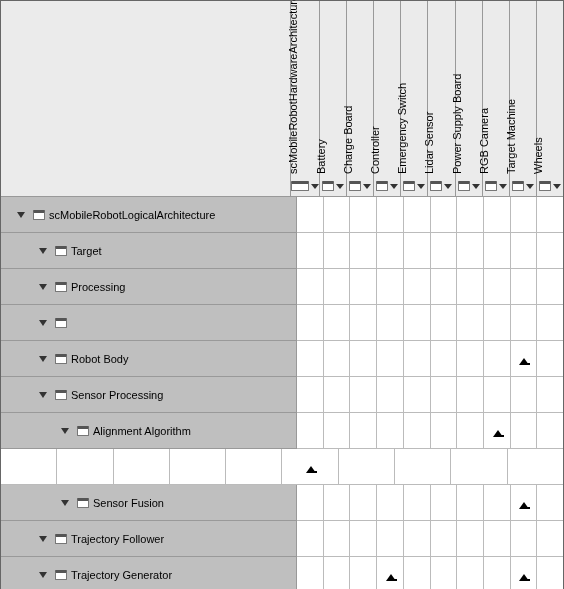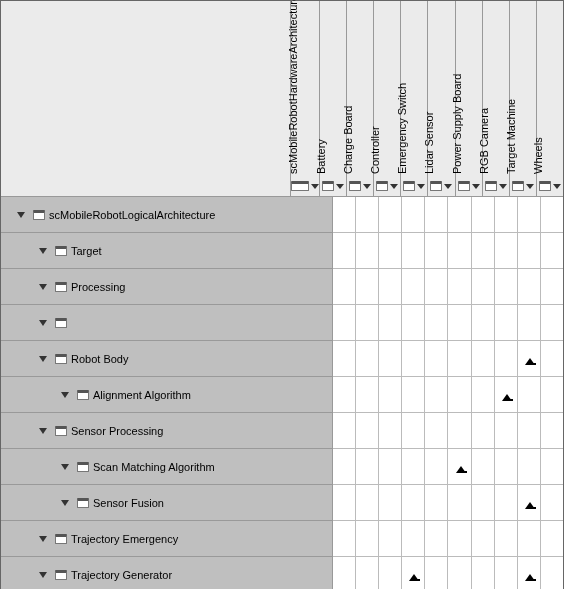--- a/index.html
+++ b/index.html
@@ -86,21 +86,21 @@
   .body-area {
     flex: 1;
     display: flex;
     flex-direction: column;
   }
   .row {
     display: flex;
     height: 36px;
   }
   .row-header {
-    width: 332px;
+    width: 296px;
     border-right: 1px solid #999;
     border-bottom: 1px solid #999;
     background: #bfbfbf;
     display: flex;
     align-items: center;
     gap: 4px;
     padding-right: 4px;
   }
   .indent { display:inline-block; }
   .tri {
@@ -345,20 +345,40 @@
           <div class="cell"></div>
           <div class="cell"></div>
           <div class="cell">
             <span class="alloc-icon"></span>
           </div>
           <div class="cell"></div>
         </div>
       </div>
       <div class="row">
         <div class="row-header">
+          <span class="indent" style="width: 30px;"></span>
+          <span class="tri"></span>
+          <span class="model-box"></span>
+          <span class="row-label">Sensor Processing</span>
+        </div>
+        <div class="cells">
+          <div class="cell"></div>
+          <div class="cell"></div>
+          <div class="cell"></div>
+          <div class="cell"></div>
+          <div class="cell"></div>
+          <div class="cell"></div>
+          <div class="cell"></div>
+          <div class="cell"></div>
+          <div class="cell"></div>
+          <div class="cell"></div>
+        </div>
+      </div>
+      <div class="row">
+        <div class="row-header">
           <span class="indent" style="width: 52px;"></span>
           <span class="tri"></span>
           <span class="model-box"></span>
           <span class="row-label">Alignment Algorithm</span>
         </div>
         <div class="cells">
           <div class="cell"></div>
           <div class="cell"></div>
           <div class="cell"></div>
           <div class="cell"></div>
@@ -366,66 +386,40 @@
           <div class="cell"></div>
           <div class="cell"></div>
           <div class="cell">
             <span class="alloc-icon"></span>
           </div>
           <div class="cell"></div>
           <div class="cell"></div>
         </div>
       </div>
       <div class="row">
-        <div class="row-header">
-          <span class="indent" style="width: 30px;"></span>
-          <span class="tri"></span>
-          <span class="model-box"></span>
-          <span class="row-label">Sensor Processing</span>
-        </div>
-        <div class="cells">
-          <div class="cell"></div>
-          <div class="cell"></div>
-          <div class="cell"></div>
-          <div class="cell"></div>
-          <div class="cell"></div>
-          <div class="cell"></div>
+        <div class="cells">
+          <div class="cell"></div>
+          <div class="cell"></div>
+          <div class="cell"></div>
+          <div class="cell"></div>
+          <div class="cell"></div>
+          <div class="cell">
+            <span class="alloc-icon"></span>
+          </div>
           <div class="cell"></div>
           <div class="cell"></div>
           <div class="cell"></div>
           <div class="cell"></div>
         </div>
       </div>
       <div class="row">
         <div class="row-header">
           <span class="indent" style="width: 52px;"></span>
           <span class="tri"></span>
           <span class="model-box"></span>
-          <span class="row-label">Scan Matching Algorithm</span>
-        </div>
-        <div class="cells">
-          <div class="cell"></div>
-          <div class="cell"></div>
-          <div class="cell"></div>
-          <div class="cell"></div>
-          <div class="cell"></div>
-          <div class="cell">
-            <span class="alloc-icon"></span>
-          </div>
-          <div class="cell"></div>
-          <div class="cell"></div>
-          <div class="cell"></div>
-          <div class="cell"></div>
-        </div>
-      </div>
-      <div class="row">
-        <div class="row-header">
-          <span class="indent" style="width: 52px;"></span>
-          <span class="tri"></span>
-          <span class="model-box"></span>
           <span class="row-label">Sensor Fusion</span>
         </div>
         <div class="cells">
           <div class="cell"></div>
           <div class="cell"></div>
           <div class="cell"></div>
           <div class="cell"></div>
           <div class="cell"></div>
           <div class="cell"></div>
           <div class="cell"></div>
@@ -434,21 +428,21 @@
             <span class="alloc-icon"></span>
           </div>
           <div class="cell"></div>
         </div>
       </div>
       <div class="row">
         <div class="row-header">
           <span class="indent" style="width: 30px;"></span>
           <span class="tri"></span>
           <span class="model-box"></span>
-          <span class="row-label">Trajectory Emergency</span>
+          <span class="row-label">Trajectory Follower</span>
         </div>
         <div class="cells">
           <div class="cell"></div>
           <div class="cell"></div>
           <div class="cell"></div>
           <div class="cell"></div>
           <div class="cell"></div>
           <div class="cell"></div>
           <div class="cell"></div>
           <div class="cell"></div>

